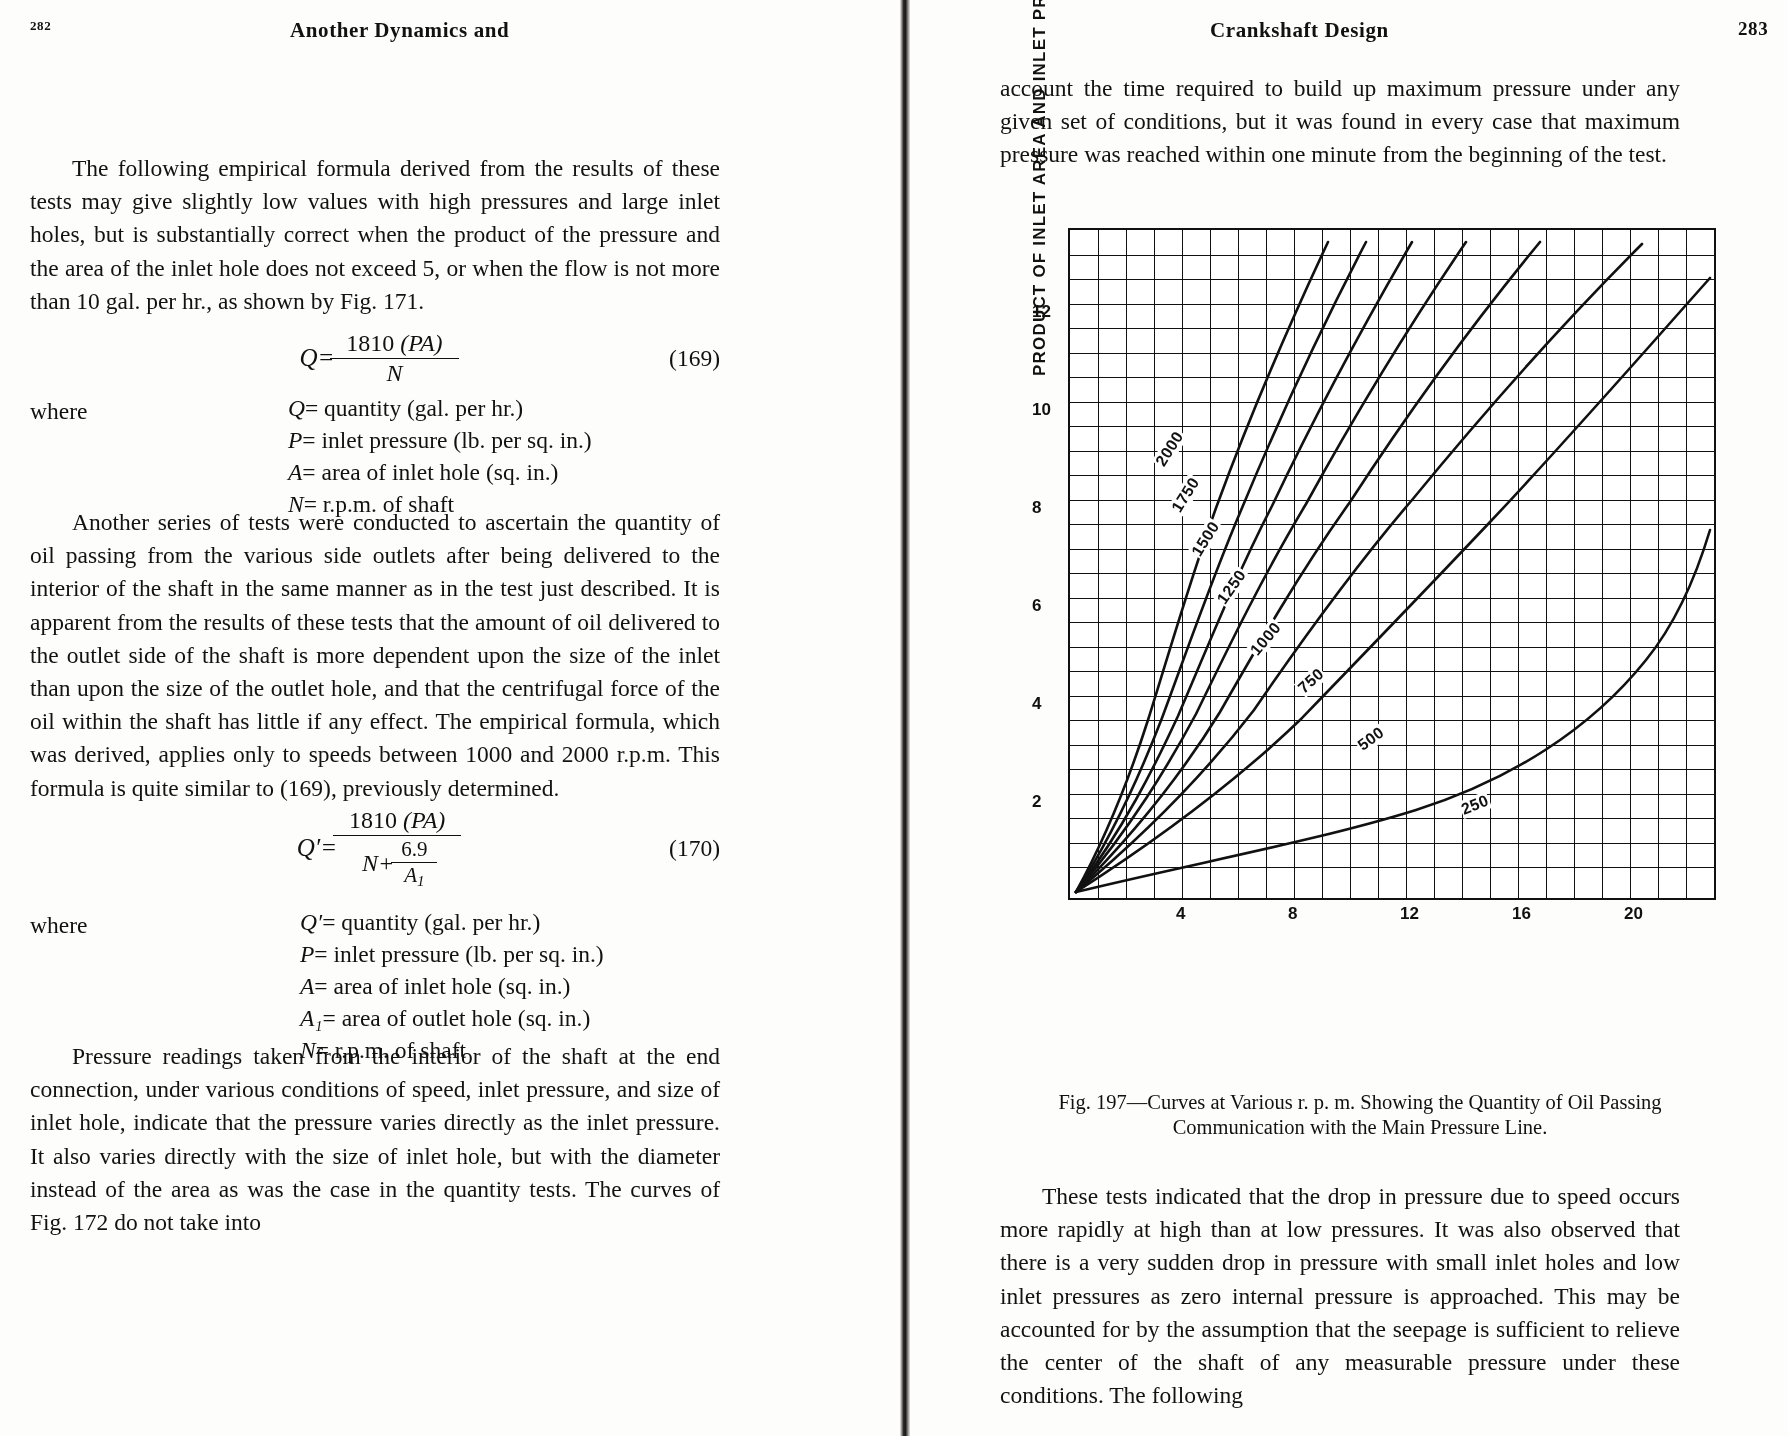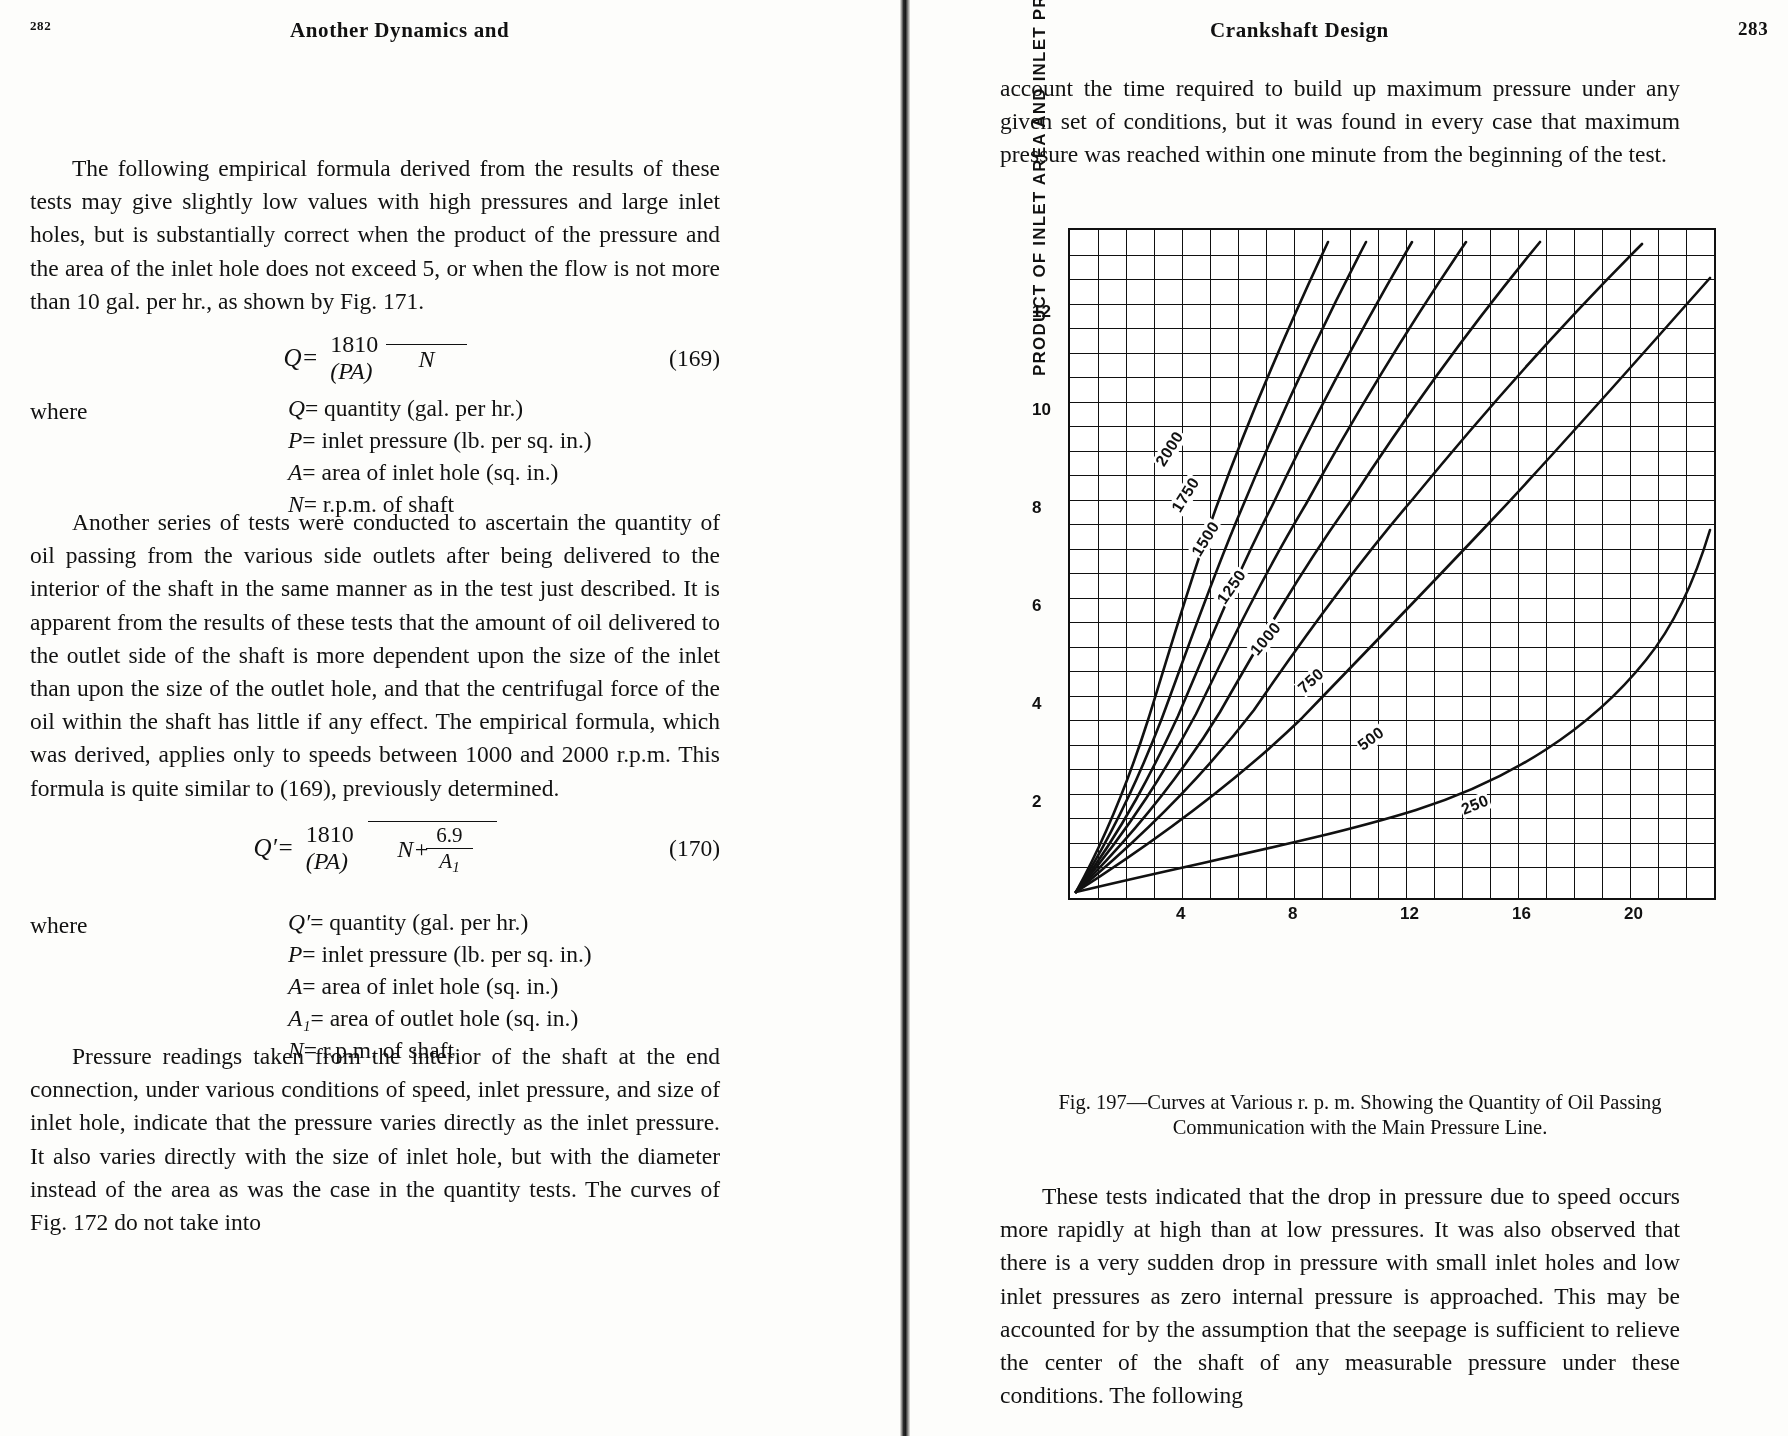--- a/index.html
+++ b/index.html
@@ -88,20 +88,21 @@
     position: relative;
     height: 76px;
   }
   .eq-lhs {
     font-style: italic;
     font-size: 25px;
     padding-right: 4px;
   }
   .frac {
     display: inline-flex;
+    flex-direction: column;
     align-items: center;
     vertical-align: middle;
     font-size: 24px;
   }
   .frac .num {
     padding: 0 8px 1px 8px;
     font-style: italic;
   }
   .frac .num .rm { font-style: normal; }
   .frac .den {
@@ -286,21 +287,21 @@
                 <span class="mden"><span>A</span><span class="sub">1</span></span>
               </span>
             </span>
           </span>
         </span>
         <span class="eq-num">(170)</span>
       </div>
     </div>
 
     <div class="where-label" style="top:912px;">where</div>
-    <div class="deflist" style="top:906px;">
+    <div class="deflist" style="top:906px;margin-left:12px;">
       <div><span class="sym">Q′</span><span>= quantity (gal. per hr.)</span></div>
       <div><span class="sym">P</span><span>= inlet pressure (lb. per sq. in.)</span></div>
       <div><span class="sym">A</span><span>= area of inlet hole (sq. in.)</span></div>
       <div><span class="sym">A₁</span><span>= area of outlet hole (sq. in.)</span></div>
       <div><span class="sym">N</span><span>= r.p.m. of shaft</span></div>
     </div>
 
     <div class="body-text lcol" style="top:1040px;">
       <p class="indent">Pressure readings taken from the interior of the shaft at the end connection, under various conditions of speed, inlet pressure, and size of inlet hole, indicate that the pressure varies directly as the inlet pressure. It also varies directly with the size of inlet hole, but with the diameter instead of the area as was the case in the quantity tests. The curves of Fig. 172 do not take into</p>
     </div>

